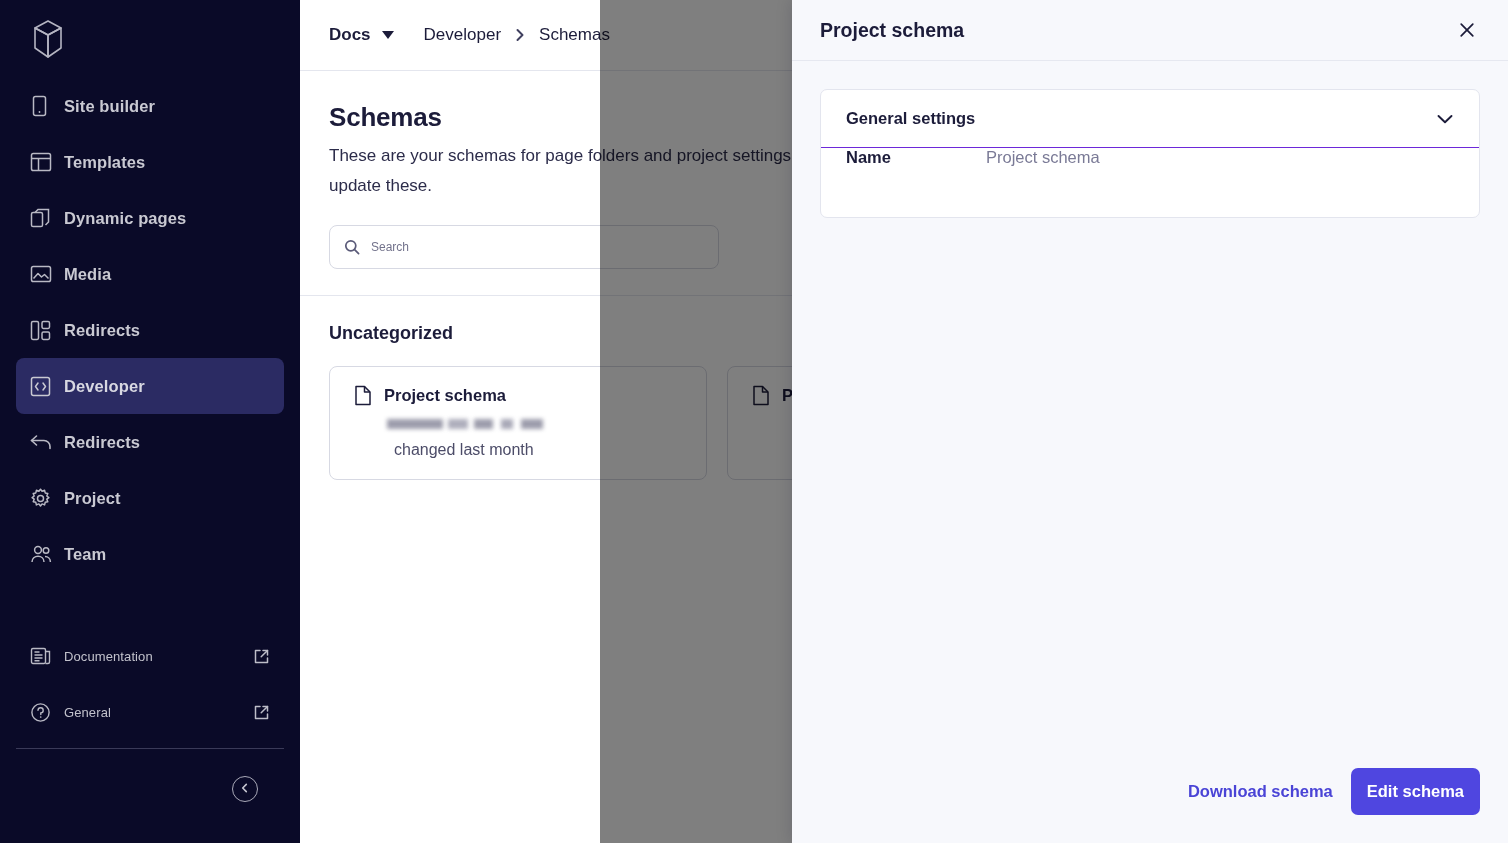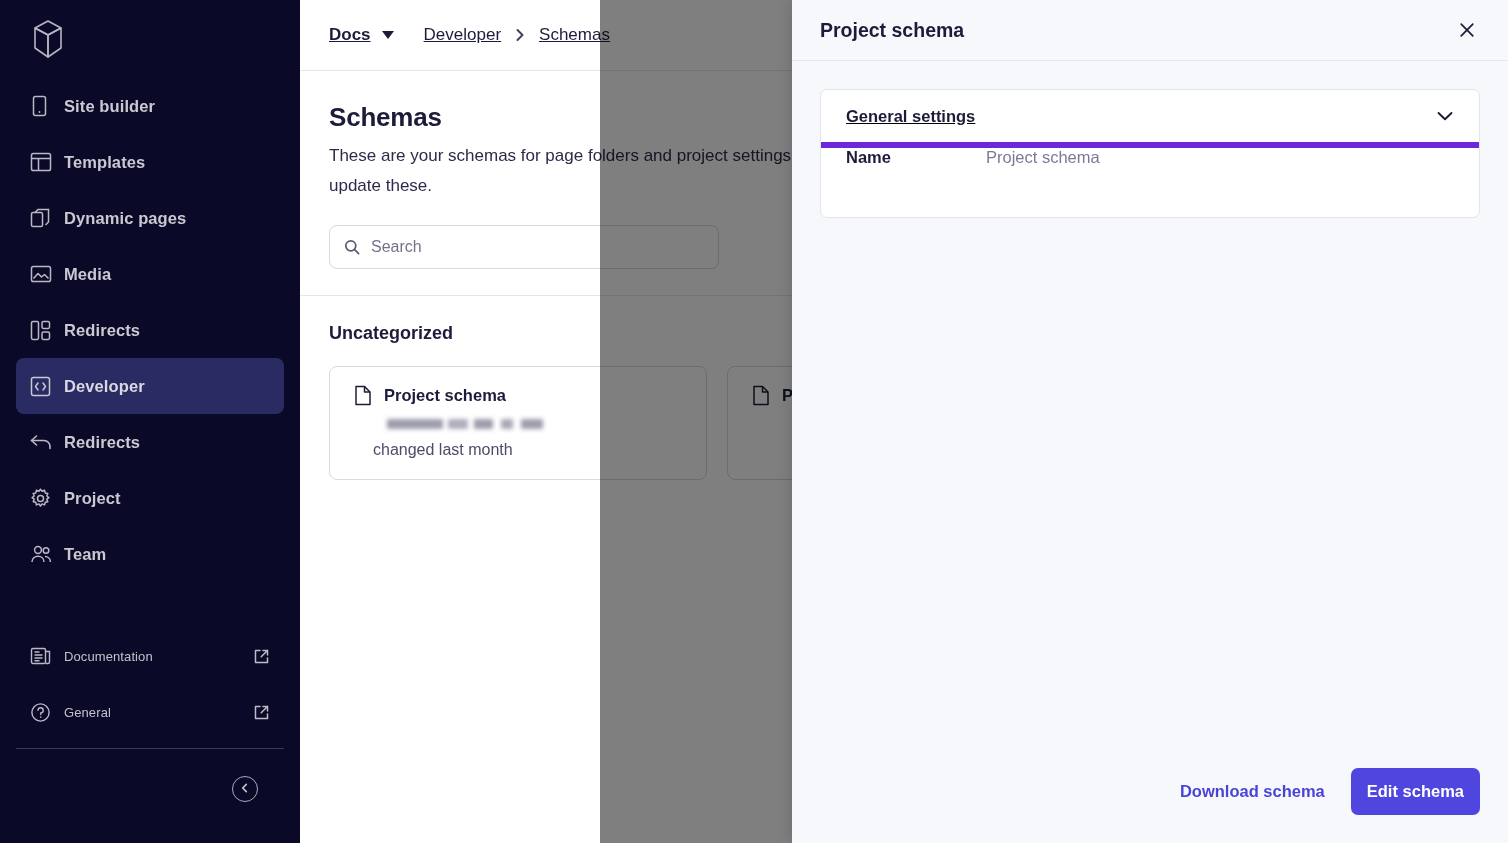--- a/index.html
+++ b/index.html
@@ -121,21 +121,20 @@
     height: 71px;
     display: flex;
     align-items: center;
     padding: 0 0 0 29px;
     border-bottom: 1px solid #e4e6ee;
   }
   .crumb {
     font-size: 17px;
     color: #1c1c3a;
     white-space: nowrap;
-    text-decoration: underline;
   }
   .crumb.bold { font-weight: 700; }
   .caret-down {
     margin-left: 11px;
     width: 0; height: 0;
     border-left: 6px solid transparent;
     border-right: 6px solid transparent;
     border-top: 8px solid #1c1c3a;
     cursor: pointer;
   }
@@ -173,21 +172,21 @@
     border-radius: 8px;
     display: flex;
     align-items: center;
     padding: 0 14px;
     background: #fff;
   }
   .search-box .s-icon { color: #5a5a78; display: flex; margin-right: 11px; }
   .search-box input {
     border: none; outline: none;
     font-family: "Liberation Sans", sans-serif;
-    font-size: 16px;
+    font-size: 12px;
     color: #2c2c4a;
     background: transparent;
     width: 100%;
   }
   .search-box input::placeholder { color: #73738c; }
 
   .section-divider {
     margin-top: 26px;
     height: 1px;
     background: #e4e6ee;
@@ -234,21 +233,21 @@
         #8c8c9e 0 36%, transparent 36% 39%,
         #a0a0b0 39% 52%, transparent 52% 56%,
         #8c8c9e 56% 68%, transparent 68% 73%,
         #9a9aab 73% 81%, transparent 81% 86%,
         #8c8c9e 86% 100%);
     filter: blur(2.2px);
     opacity: .85;
   }
   .card-meta {
     margin-top: 12px;
-    margin-left: 19px;
+    margin-left: 40px;
     font-size: 16px;
     color: #4c4c68;
   }
 
   
   .dim {
     position: absolute;
     left: 300px; top: 0;
     width: 492px; height: 843px;
     background: rgba(0,0,0,0.50);
@@ -301,23 +300,22 @@
     background: #ffffff;
     border: 1px solid #e3e5ee;
     border-radius: 7px;
     overflow: hidden;
   }
   .settings-head {
     height: 58px;
     display: flex;
     align-items: center;
     padding: 0 25px;
-    border-bottom: 6px solid #6d28d9;
-    cursor: pointer;
-    text-decoration: underline;
+    border-bottom: 1px solid #6d28d9;
+    cursor: pointer;
   }
   .settings-head-label {
     font-size: 16.5px;
     font-weight: 700;
     color: #1c1c3a;
   }
   .settings-chevron {
     margin-left: auto;
     color: #1c1c3a;
     display: flex;
@@ -338,21 +336,21 @@
   .row-value {
     font-size: 16.5px;
     color: #7a7a96;
   }
 
   .panel-footer {
     flex: 0 0 auto;
     padding: 0 28px 28px 28px;
     display: flex;
     justify-content: flex-end;
-    gap: 8px;
+    gap: 0;
   }
   .btn-link {
     background: transparent;
     border: none;
     color: #4a44d6;
     font-size: 16.5px;
     font-weight: 700;
     font-family: "Liberation Sans", sans-serif;
     padding: 12px 18px;
     cursor: pointer;

